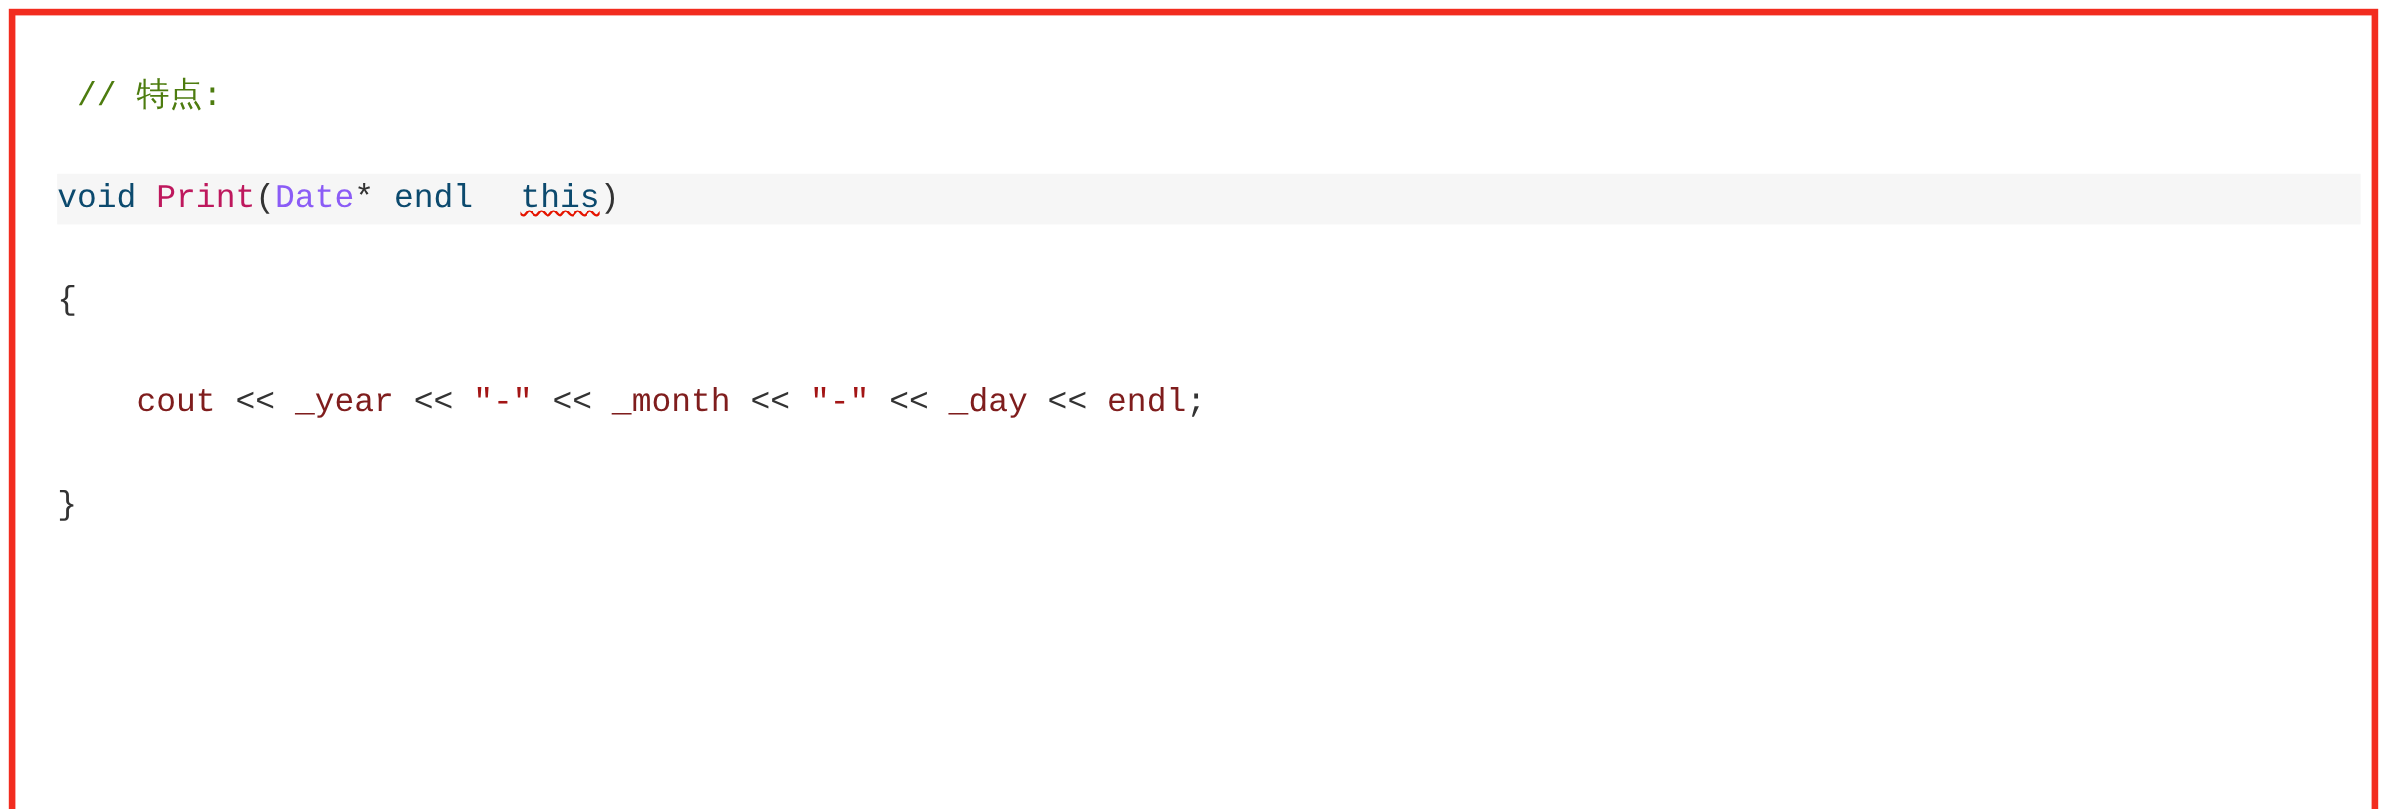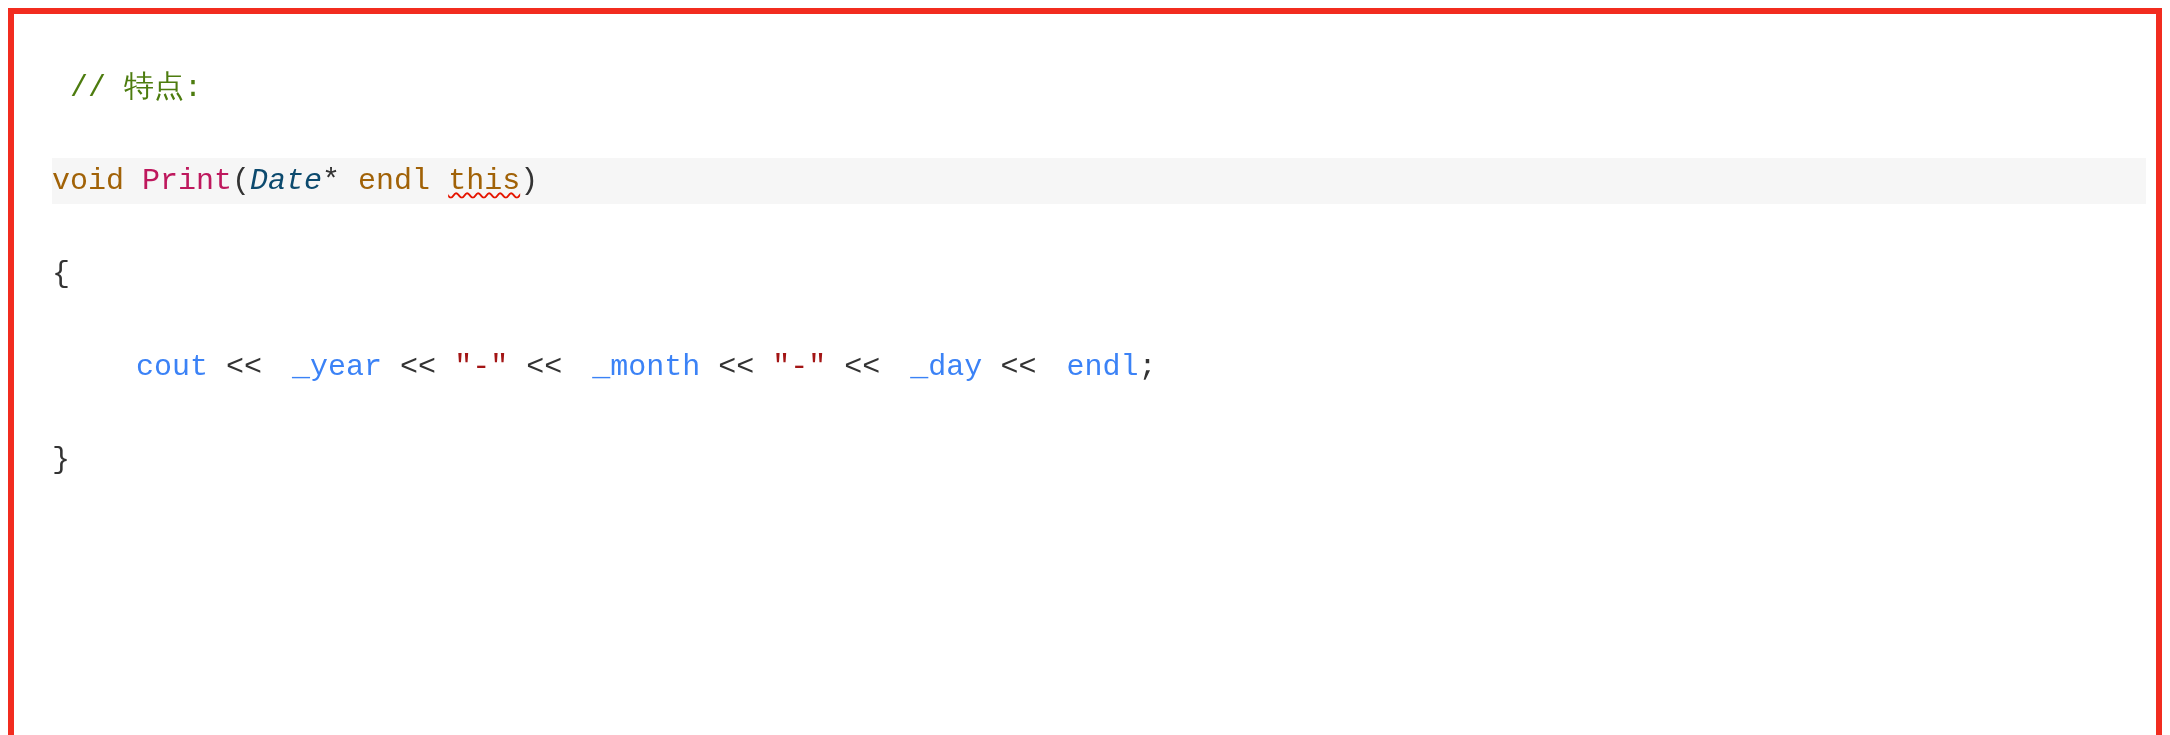--- a/index.html
+++ b/index.html
@@ -23,30 +23,31 @@
   }
   .code-block {
     white-space: pre;
     padding-left: 28px;
     color: #333;
   }
   .line {
     display: block;
   }
   .comment { color: #4d7c0f; }
-  .keyword { color: #a16207; }
-  .type    { color: #0c4a6e; font-style: italic; }
+  .keyword { color: #0c4a6e; }
+  .type    { color: #8b5cf6; }
   .func    { color: #be185d; }
   .string  { color: #a31515; }
   .op      { color: #333; }
-  .ident   { color: #3b82f6; margin-left: 12px; }
+  .ident   { color: #7f1d1d; }
   .squiggle {
     text-decoration: underline wavy #e51400;
     text-decoration-thickness: 2px;
     text-underline-offset: 3px;
+    margin-left: 25px;
   }
   .line-hl {
     background: #f6f6f6;
   }
 </style>
 </head>
 <body>
 
 <div class="frame">
   <div class="code-block">

